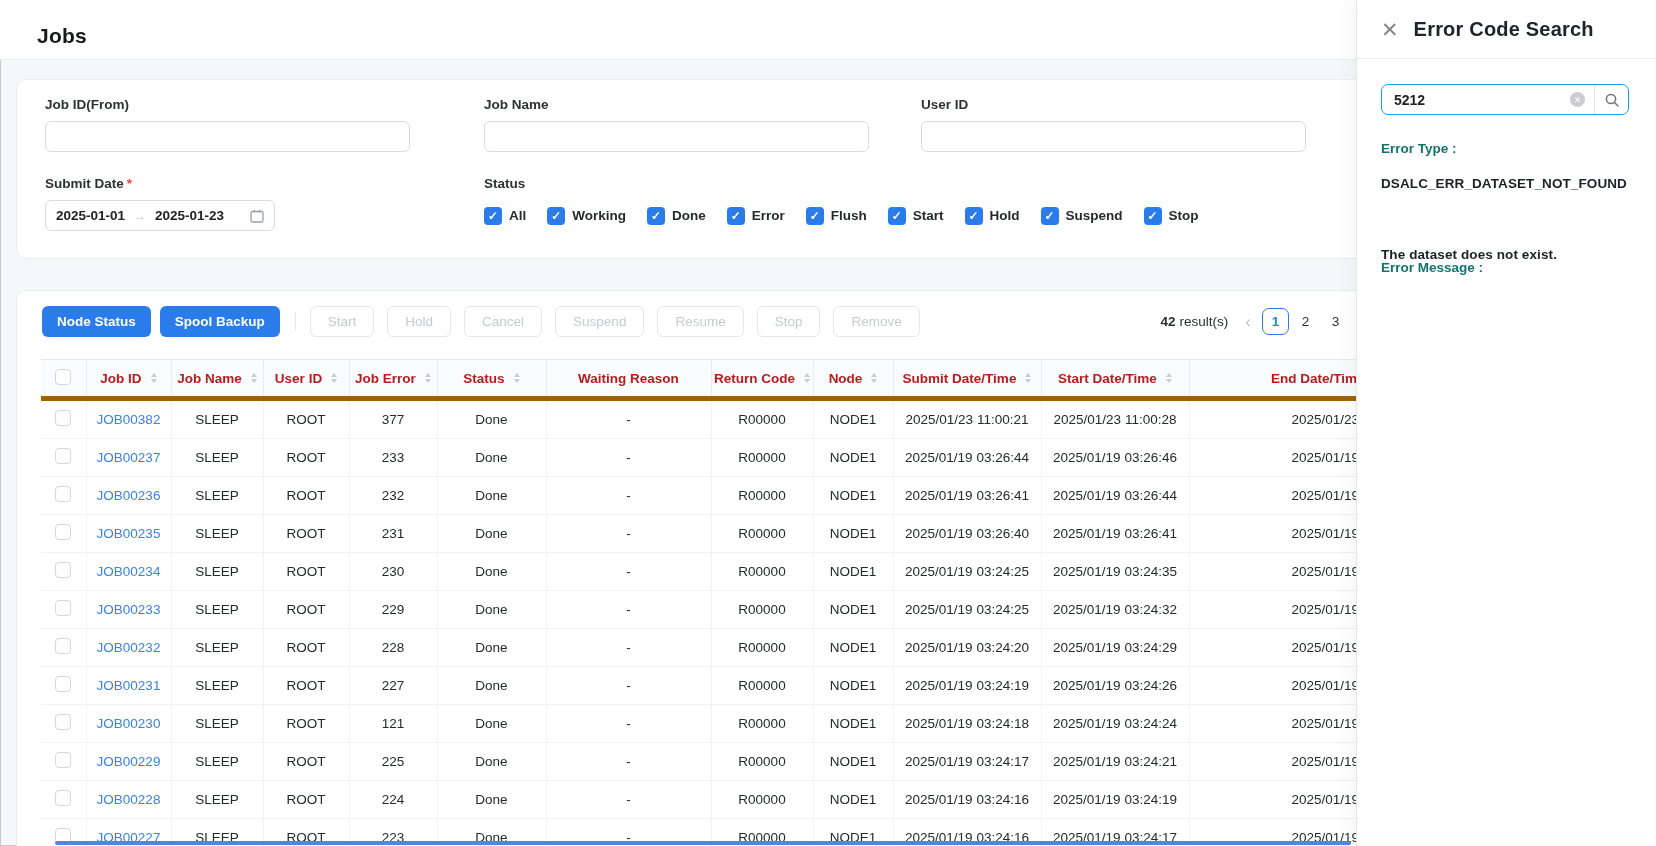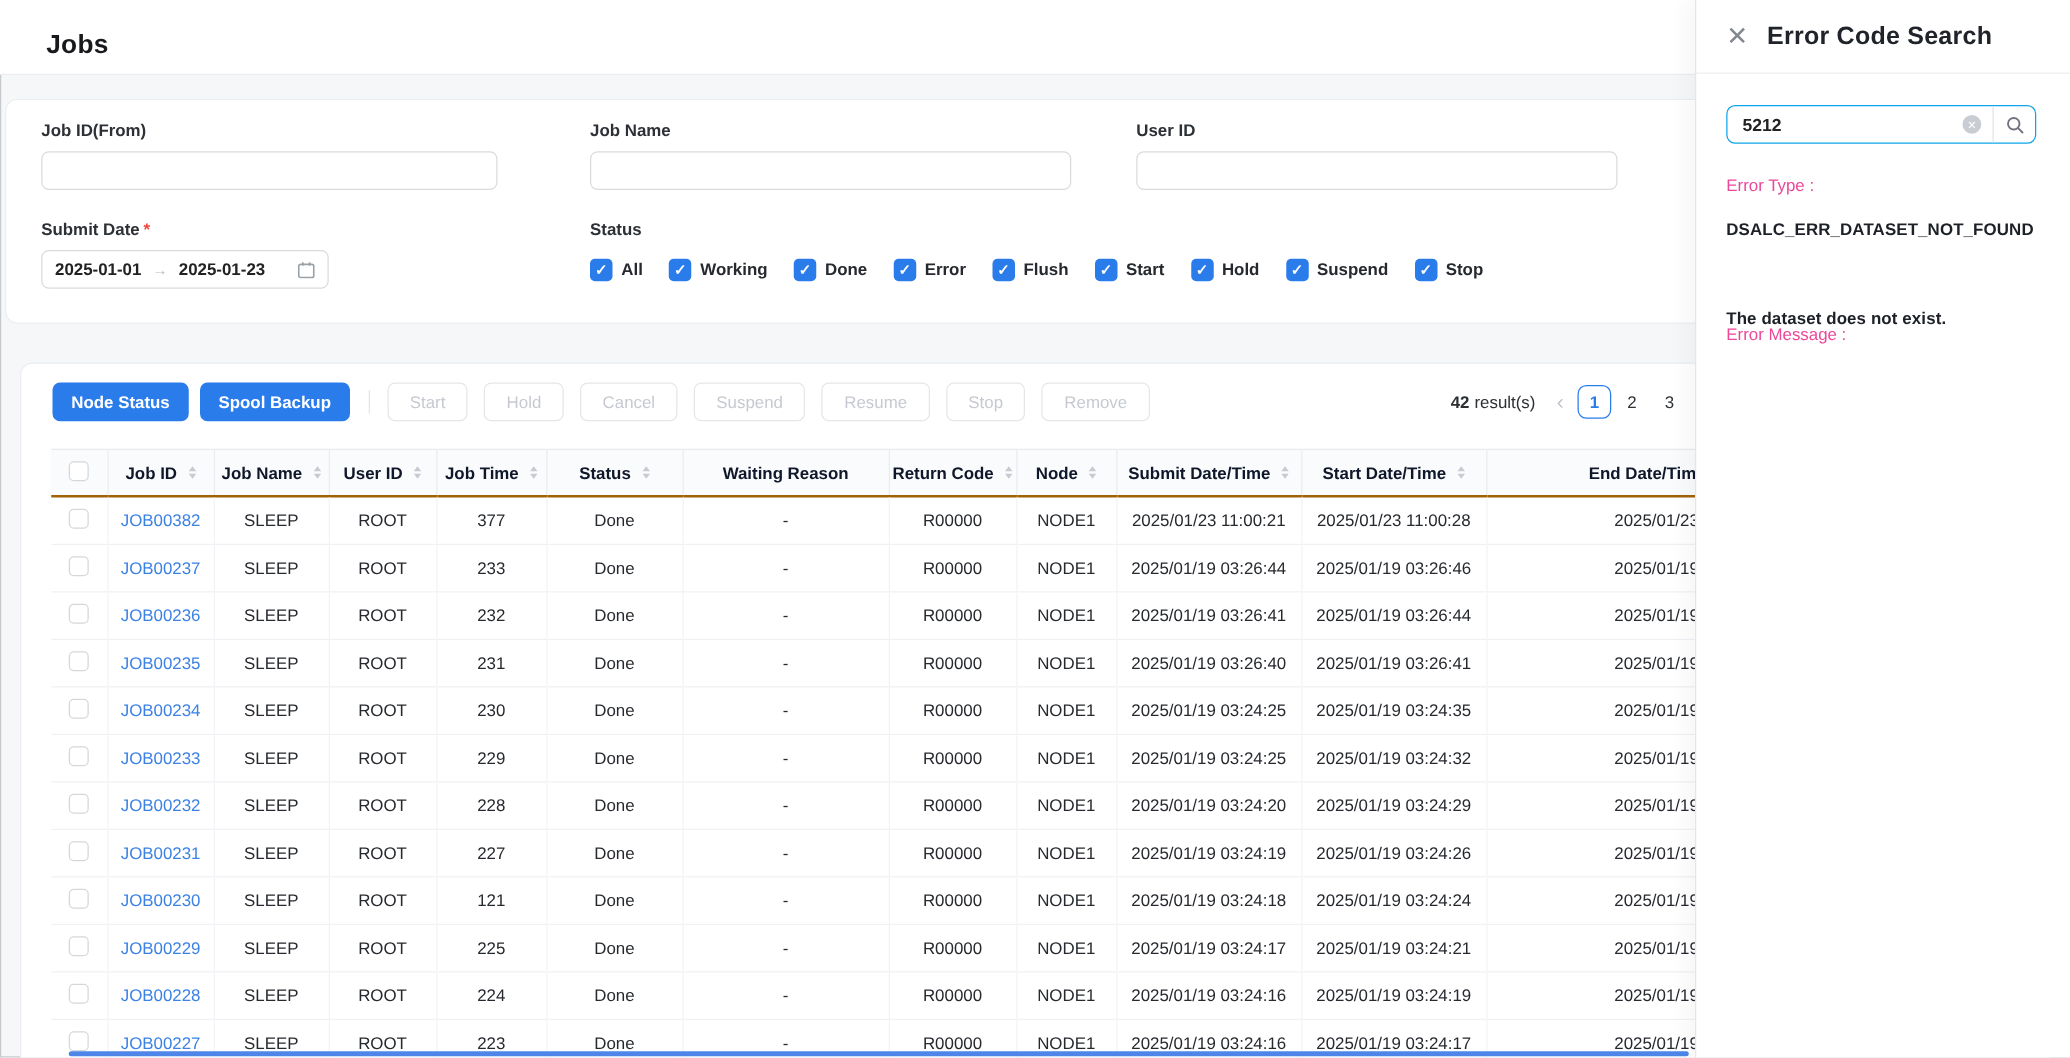--- a/index.html
+++ b/index.html
@@ -9,21 +9,21 @@
        box-shadow:inset 0 0 0 1px #c6cacf;}
   :root{--accent:#2b7ceb;--link:#3c82e4;--dis:#c6cad0;--bordr:#d9dbde;--cardb:#ecedf0;}
 
   
   .hdr{position:absolute;left:0;top:0;width:1656px;height:59px;background:#fff;
        border-bottom:1px solid #ededf0;display:flex;align-items:center;}
   .hdr .title{margin-left:37px;font-size:21px;font-weight:700;color:#17191c;letter-spacing:.2px;margin-top:12px;}
 
   
   .card{position:absolute;background:#fff;border:1px solid var(--cardb);border-radius:10px;box-sizing:border-box;}
-  .filter-card{left:4px;top:79px;width:1624px;height:180px;}
+  .filter-card{left:16px;top:79px;width:1624px;height:180px;}
   .table-card{left:16px;top:290px;width:1624px;height:600px;border-radius:10px 10px 0 0;}
 
   
   .fld{position:absolute;}
   .flabel{font-size:13.5px;font-weight:700;color:#2d3136;}
   .req{color:#f4433c;margin-left:3px;font-weight:700;}
   .tin{box-sizing:border-box;height:31px;border:1px solid var(--bordr);border-radius:6px;background:#fff;
        font-size:13.5px;color:#222;padding:0 10px;font-family:"Liberation Sans",sans-serif;display:block;}
   .daterange{box-sizing:border-box;width:230px;height:31px;border:1px solid var(--bordr);border-radius:6px;
        background:#fff;display:flex;align-items:center;padding:0 10px;gap:9px;cursor:pointer;}
@@ -48,22 +48,22 @@
   .rcount{font-weight:700;margin-right:4px;}
   .pchev{color:#c0c4ca;font-size:17px;margin:0 11px 0 17px;cursor:pointer;}
   .pages{display:flex;align-items:center;gap:3px;}
   .page{min-width:27px;height:27px;display:flex;align-items:center;justify-content:center;
         font-size:13.5px;color:#2e3238;cursor:pointer;border-radius:7px;box-sizing:border-box;}
   .page.act{border:1.5px solid var(--accent);color:var(--accent);font-weight:700;}
 
   
   .tblwrap{position:absolute;left:24px;top:68px;width:1420px;}
   table{border-collapse:collapse;table-layout:fixed;width:1420px;}
-  th{height:36px;background:#fafbfc;border-top:1px solid #e7e9ec;border-bottom:2px solid #a16207;
-     font-size:13.5px;font-weight:700;color:#0f172a;padding:0;}
+  th{height:36px;background:#fafbfc;border-top:1px solid #e7e9ec;border-bottom:5px solid #a16207;
+     font-size:13.5px;font-weight:700;color:#b91c1c;padding:0;}
   th + th{border-left:1px solid #e9ebee;}
   .thc{display:flex;align-items:center;justify-content:center;gap:9px;}
   .sort{display:inline-flex;flex-direction:column;gap:2px;cursor:pointer;}
   .tu{width:0;height:0;border-left:3.5px solid transparent;border-right:3.5px solid transparent;border-bottom:4.5px solid #c7cbd1;}
   .td{width:0;height:0;border-left:3.5px solid transparent;border-right:3.5px solid transparent;border-top:4.5px solid #c7cbd1;}
   td{height:37px;border-bottom:1px solid #f0f1f4;font-size:13.5px;color:#26292e;text-align:center;padding:0;}
   td + td{border-left:1px solid #f2f3f6;}
   .link{color:var(--link);text-decoration:none;cursor:pointer;}
 
   
@@ -76,21 +76,21 @@
   .pclose{font-size:21px;color:#83878e;font-weight:400;cursor:pointer;line-height:1;}
   .ptitle{margin-left:15px;font-size:20px;font-weight:700;color:#20242a;letter-spacing:.2px;}
   .searchgrp{position:absolute;left:24px;top:84px;width:248px;height:31px;border:1px solid #0ea5e9;border-radius:7px;
          display:flex;align-items:center;box-sizing:border-box;background:#fff;}
   .sin{flex:1;border:none;outline:none;background:transparent;font-size:14px;font-weight:700;color:#222;
        padding:0 0 0 12px;min-width:0;font-family:"Liberation Sans",sans-serif;}
   .clear{width:15px;height:15px;border-radius:50%;background:#c9ccd2;color:#fff;font-size:9px;
        display:flex;align-items:center;justify-content:center;margin-right:9px;cursor:pointer;flex:none;}
   .sbtn{width:34px;height:100%;border:none;border-left:1px solid #e2e4e7;background:transparent;
        display:flex;align-items:center;justify-content:center;cursor:pointer;}
-  .plabel{position:absolute;left:24px;font-size:13.5px;color:#ec4899;}
+  .plabel{position:absolute;left:24px;font-size:13.5px;color:#0f766e;font-weight:bold;}
   .pvalue{position:absolute;left:24px;font-size:13.5px;font-weight:700;color:#1d2127;letter-spacing:.1px;}
 </style>
 </head>
 <body>
 
 <div class="app">
 
   <div class="hdr">
     <div class="title">Jobs</div>
   </div>
@@ -235,21 +235,21 @@
                 <span class="thc">
                   <span>User ID</span>
                   <span class="sort">
                     <i class="tu"></i>
                     <i class="td"></i>
                   </span>
                 </span>
               </th>
               <th>
                 <span class="thc">
-                  <span>Job Time</span>
+                  <span>Job Error</span>
                   <span class="sort">
                     <i class="tu"></i>
                     <i class="td"></i>
                   </span>
                 </span>
               </th>
               <th>
                 <span class="thc">
                   <span>Status</span>
                   <span class="sort">

